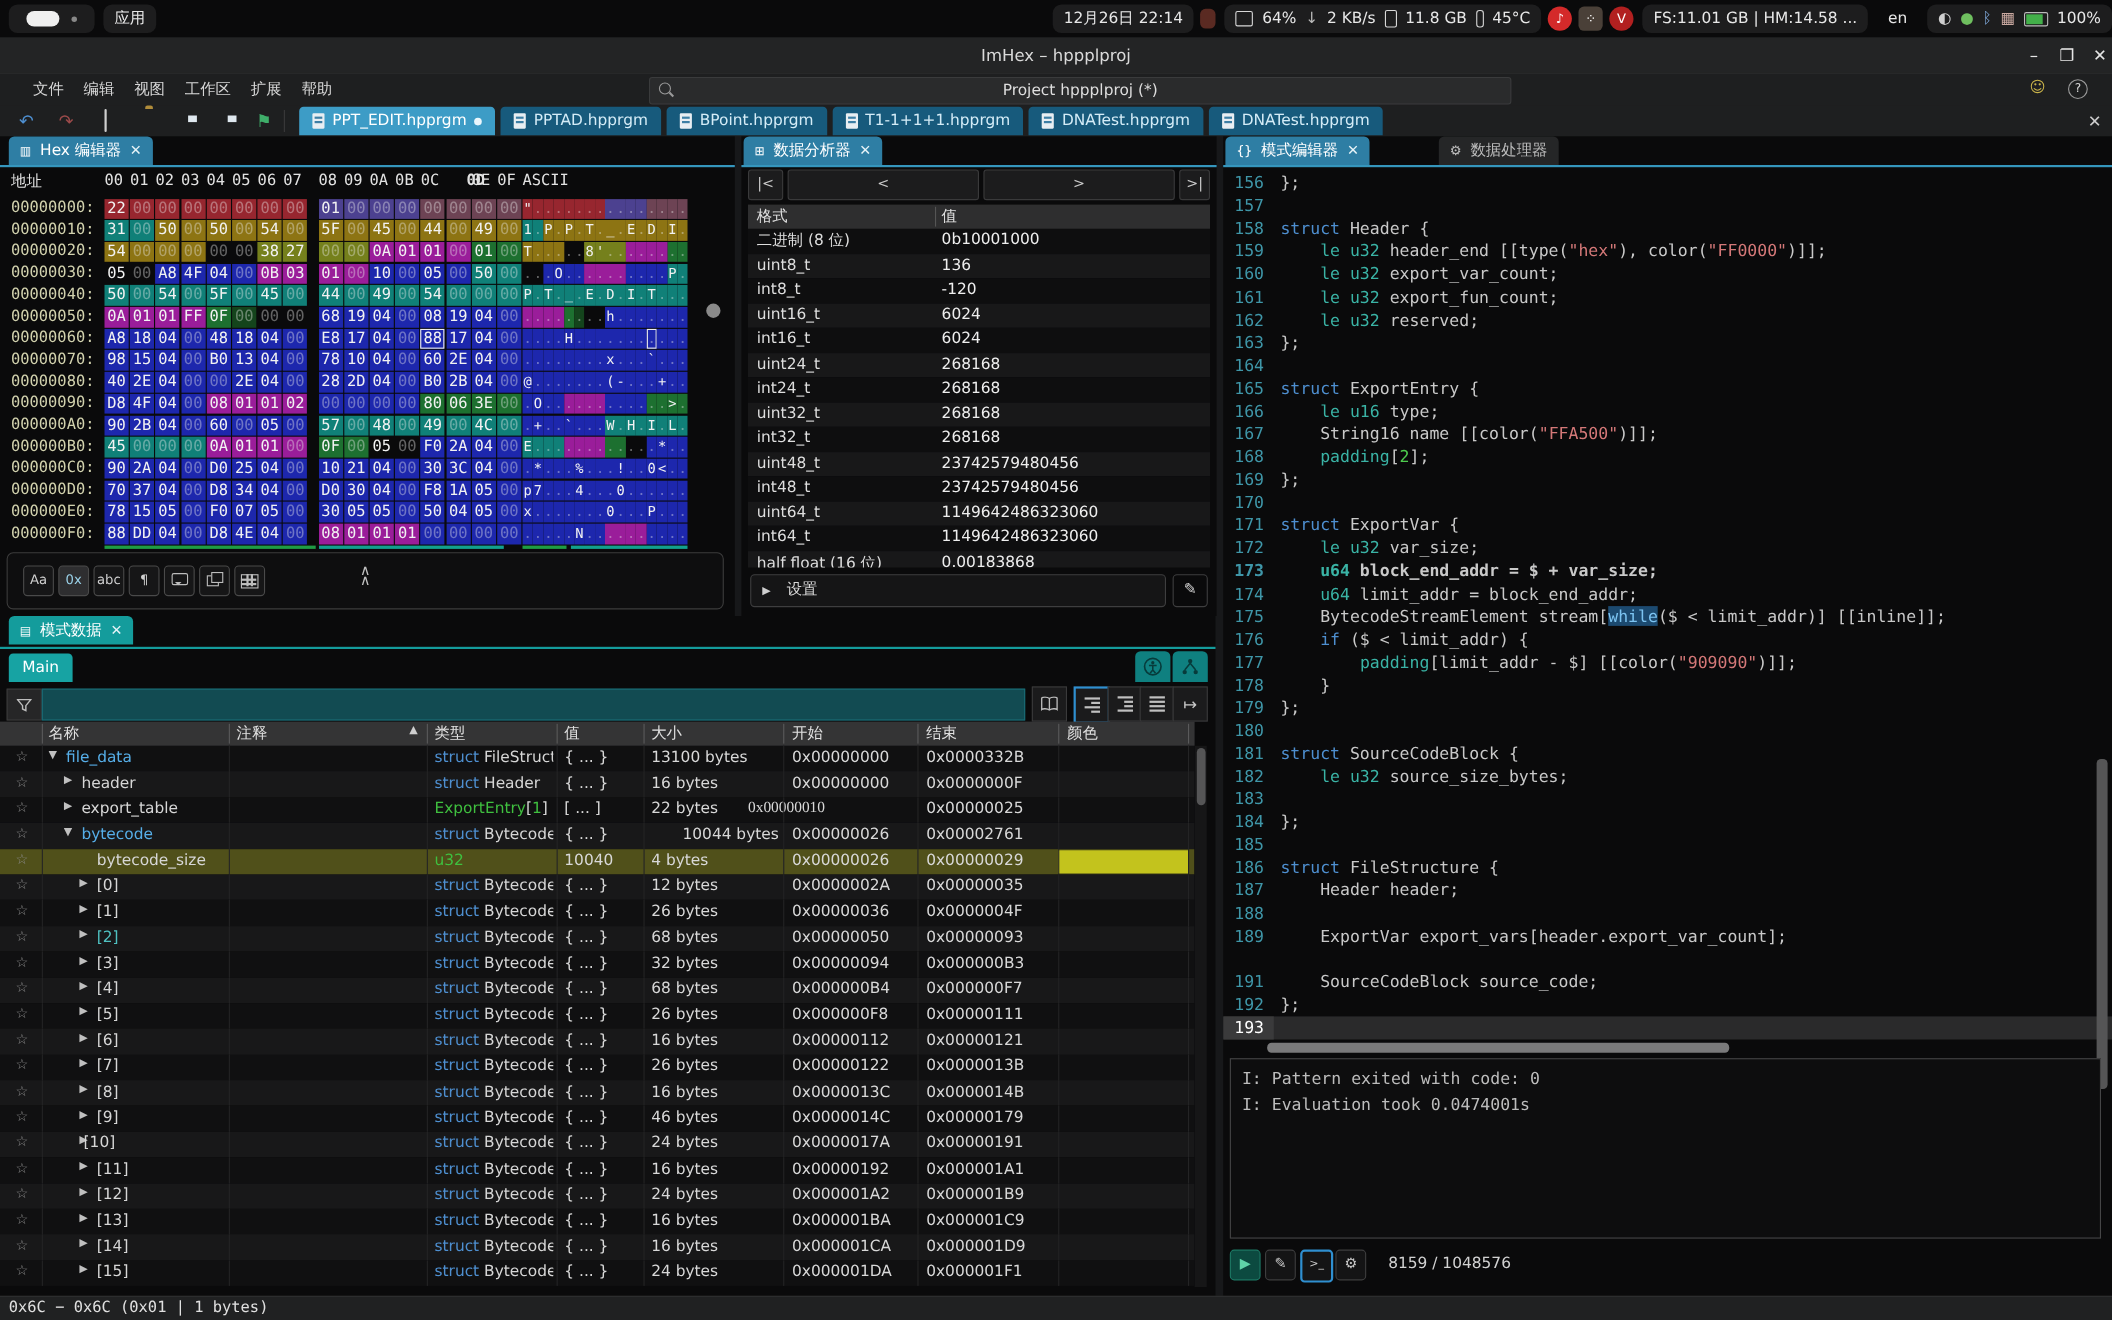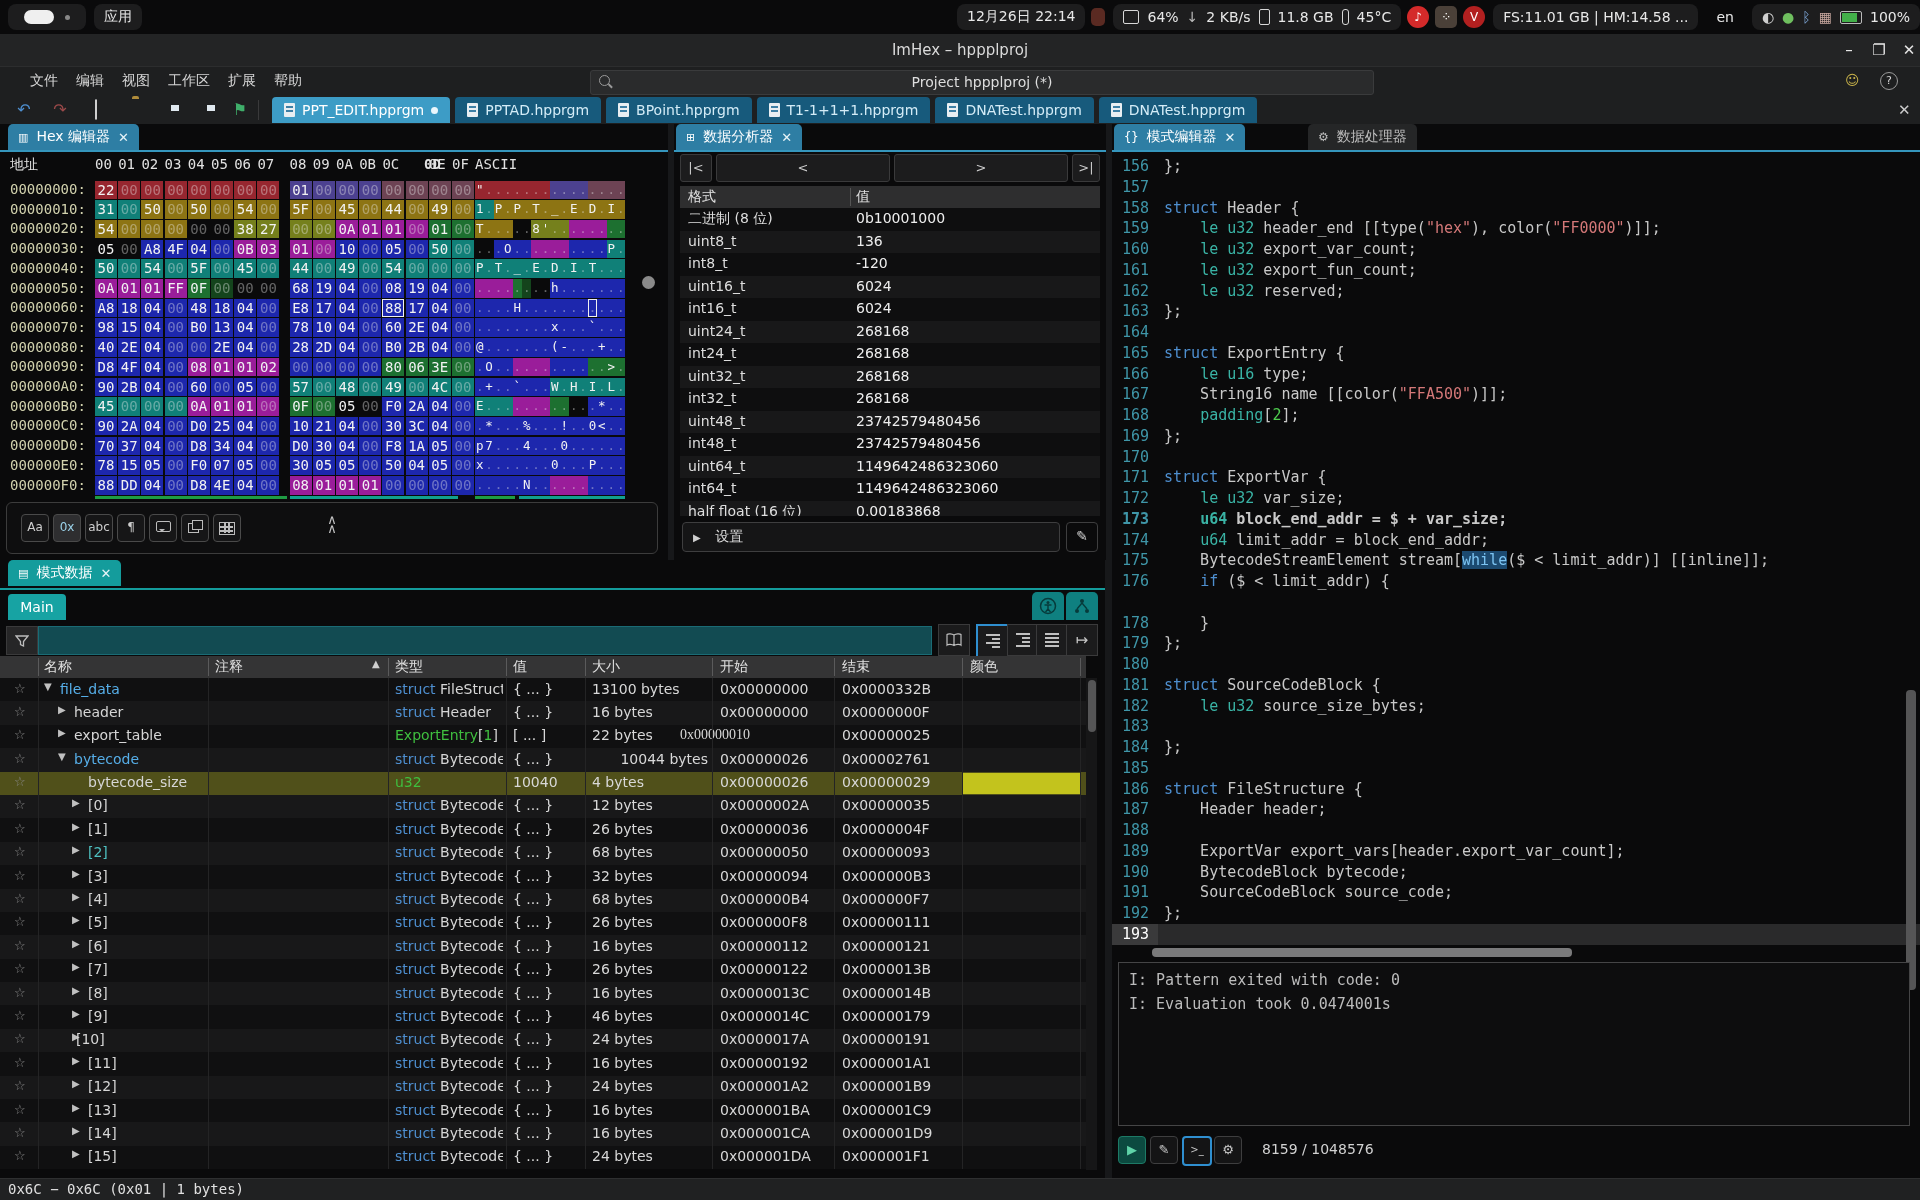--- a/index.html
+++ b/index.html
@@ -1459,33 +1459,33 @@
         <div class="code-line" style="top: 230.25px;"><span class="lnum">167</span><span class="ctext"><span class="ci">    String16 name [[color(</span><span class="cs">"FFA500"</span><span class="ci">)]];</span></span></div>
         <div class="code-line" style="top: 251px;"><span class="lnum">168</span><span class="ctext"><span class="ci">    </span><span class="ct">padding</span><span class="ci">[</span><span class="cn">2</span><span class="ci">];</span></span></div>
         <div class="code-line" style="top: 271.75px;"><span class="lnum">169</span><span class="ctext"><span class="ci">};</span></span></div>
         <div class="code-line" style="top: 292.5px;"><span class="lnum">170</span><span class="ctext"></span></div>
         <div class="code-line" style="top: 313.25px;"><span class="lnum">171</span><span class="ctext"><span class="ck">struct</span><span class="ci"> ExportVar {</span></span></div>
         <div class="code-line" style="top: 334px;"><span class="lnum">172</span><span class="ctext"><span class="ci">    </span><span class="ct">le</span><span class="ci"> </span><span class="ct">u32</span><span class="ci"> var_size;</span></span></div>
         <div class="code-line" style="top: 354.75px; font-weight: bold;"><span class="lnum">173</span><span class="ctext"><span class="ci">    </span><span class="ct">u64</span><span class="ci"> block_end_addr = $ + var_size;</span></span></div>
         <div class="code-line" style="top: 375.5px;"><span class="lnum">174</span><span class="ctext"><span class="ci">    </span><span class="ct">u64</span><span class="ci"> limit_addr = block_end_addr;</span></span></div>
         <div class="code-line" style="top: 396.25px;"><span class="lnum">175</span><span class="ctext"><span class="ci">    BytecodeStreamElement stream[</span><span class="chl">while</span><span class="ci">($ &lt; limit_addr)] [[inline]];</span></span></div>
         <div class="code-line" style="top: 417px;"><span class="lnum">176</span><span class="ctext"><span class="ci">    </span><span class="ck">if</span><span class="ci"> ($ &lt; limit_addr) {</span></span></div>
+        <div class="code-line" style="top: 437.75px;"><span class="lnum">177</span><span class="ctext"><span class="ci">        </span><span class="ct">padding</span><span class="ci">[limit_addr - $] [[color(</span><span class="cs">"909090"</span><span class="ci">)]];</span></span></div>
         <div class="code-line" style="top: 458.5px;"><span class="lnum">178</span><span class="ctext"><span class="ci">    }</span></span></div>
         <div class="code-line" style="top: 479.25px;"><span class="lnum">179</span><span class="ctext"><span class="ci">};</span></span></div>
         <div class="code-line" style="top: 500px;"><span class="lnum">180</span><span class="ctext"></span></div>
         <div class="code-line" style="top: 520.75px;"><span class="lnum">181</span><span class="ctext"><span class="ck">struct</span><span class="ci"> SourceCodeBlock {</span></span></div>
         <div class="code-line" style="top: 541.5px;"><span class="lnum">182</span><span class="ctext"><span class="ci">    </span><span class="ct">le</span><span class="ci"> </span><span class="ct">u32</span><span class="ci"> source_size_bytes;</span></span></div>
         <div class="code-line" style="top: 562.25px;"><span class="lnum">183</span></div>
         <div class="code-line" style="top: 583px;"><span class="lnum">184</span><span class="ctext"><span class="ci">};</span></span></div>
         <div class="code-line" style="top: 603.75px;"><span class="lnum">185</span><span class="ctext"></span></div>
         <div class="code-line" style="top: 624.5px;"><span class="lnum">186</span><span class="ctext"><span class="ck">struct</span><span class="ci"> FileStructure {</span></span></div>
         <div class="code-line" style="top: 645.25px;"><span class="lnum">187</span><span class="ctext"><span class="ci">    Header header;</span></span></div>
         <div class="code-line" style="top: 666px;"><span class="lnum">188</span></div>
         <div class="code-line" style="top: 686.75px;"><span class="lnum">189</span><span class="ctext"><span class="ci">    ExportVar export_vars[header.export_var_count];</span></span></div>
-        <div class="code-line" style="top: 707.5px;"><span class="lnum">190</span><span class="ctext"><span class="ci">    BytecodeBlock bytecode;</span></span></div>
         <div class="code-line" style="top: 728.25px;"><span class="lnum">191</span><span class="ctext"><span class="ci">    SourceCodeBlock source_code;</span></span></div>
         <div class="code-line" style="top: 749px;"><span class="lnum">192</span><span class="ctext"><span class="ci">};</span></span></div>
         <div class="code-line current" style="top: 769.75px;"><span class="lnum-band"></span><span class="lnum">193</span><span class="ctext"></span></div>
       </div>
     <div id="pe-hscroll" class="abs"></div>
     <div id="pe-vscroll" class="abs"></div>
     <div id="pe-console" class="abs">
       <div>I: Pattern exited with code: 0</div>
       <div>I: Evaluation took 0.0474001s</div>
     </div>

